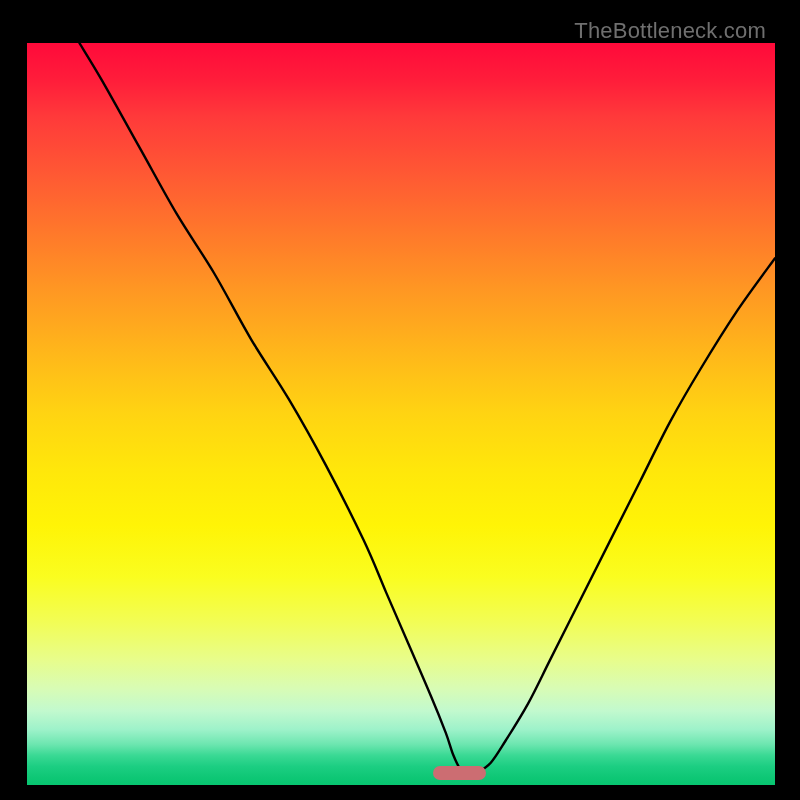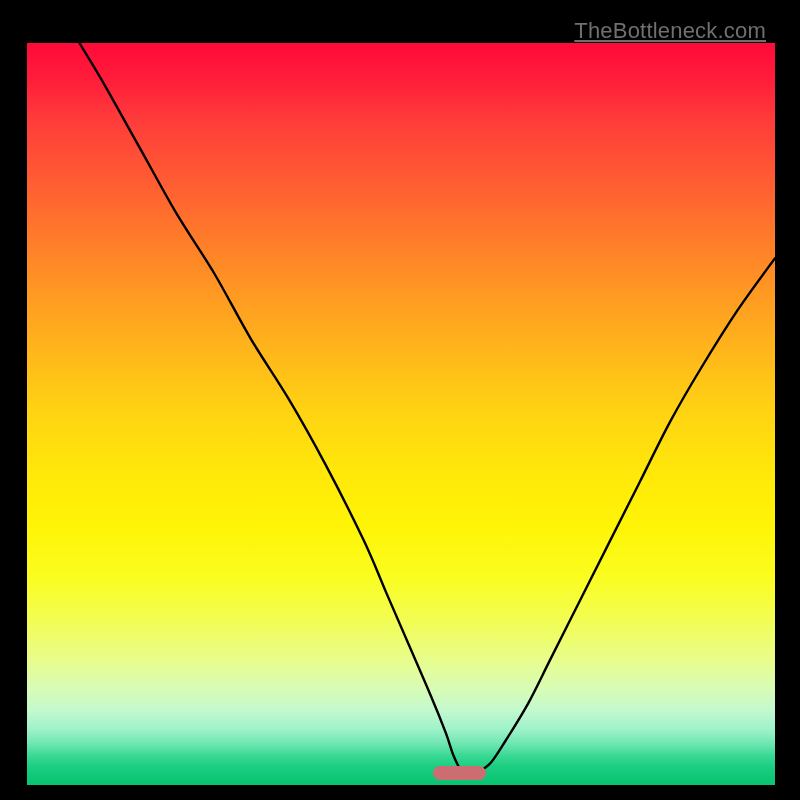--- a/index.html
+++ b/index.html
@@ -64,21 +64,20 @@
     border-radius: 999px;
   }
   .watermark {
     position: absolute;
     right: 22px;
     top: 6px;
     color: #6f6f6f;
     font-family: Arial, Helvetica, sans-serif;
     font-size: 22px;
     letter-spacing: 0.2px;
-    text-decoration: underline;
   }
 </style>
 </head>
 <body>
 
 <div class="frame">
   <div class="watermark">TheBottleneck.com</div>
 
   <div class="plot-area">
     <div class="gradient-bg"></div>

